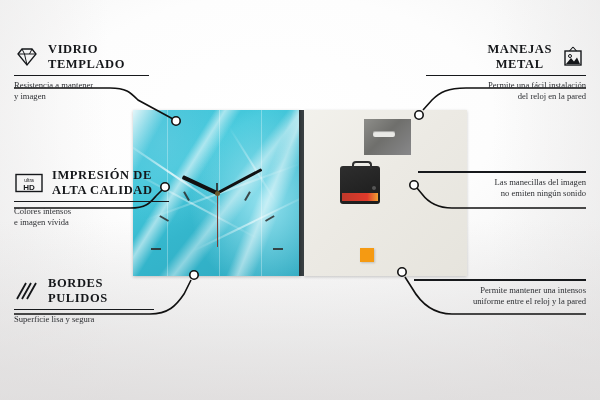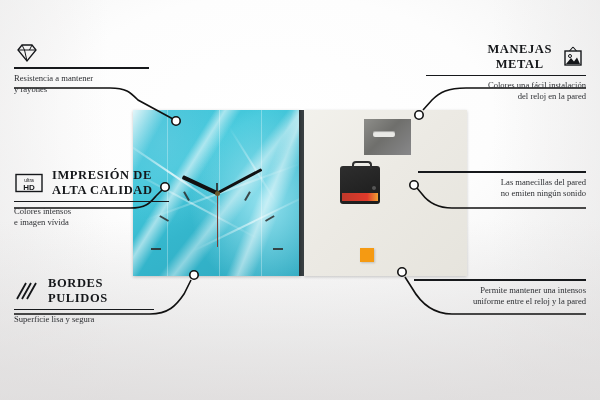--- a/index.html
+++ b/index.html
@@ -165,24 +165,27 @@
   </svg>
 
   <div class="callout left" style="left:14px;top:42px;width:135px;">
     <div class="head">
       <span class="ico">
         <svg viewBox="0 0 26 22">
             <path d="M4 8 L8 3 L18 3 L22 8 L13 19 Z" fill="none" stroke="currentColor" stroke-width="1.3"></path>
             <path d="M4 8 L22 8 M8 3 L10.5 8 L13 19 M18 3 L15.5 8" fill="none" stroke="currentColor" stroke-width="1"></path>
           </svg>
       </span>
-    </div>
-    <div class="rule"></div>
-    <div class="desc">
-      <span>Resistencia a mantener</span><br><span>y rayones</span>
+      <span class="title">
+        <span>VIDRIO</span><br><span>TEMPLADO</span>
+      </span>
+    </div>
+    <div class="rule"></div>
+    <div class="desc">
+      <span>Resistencia a mantener</span><br><span>y imagen</span>
     </div>
   </div>
 
   <div class="callout left" style="left:14px;top:168px;width:155px;">
     <div class="head">
       <span class="ico" style="width:30px;">
         <svg viewBox="0 0 30 22">
           <rect x="2" y="2.5" width="26" height="17" fill="none" stroke="currentColor" stroke-width="1.4"></rect>
           <text x="15" y="10" font-family="Liberation Sans, sans-serif" font-size="5" text-anchor="middle" fill="currentColor">ultra</text>
           <text x="15" y="17.5" font-family="Liberation Sans, sans-serif" font-size="8" font-weight="bold" text-anchor="middle" fill="currentColor">HD</text>
@@ -225,28 +228,28 @@
         <svg viewBox="0 0 26 22">
           <path d="M13 1 L9.5 5 M13 1 L16.5 5" fill="none" stroke="currentColor" stroke-width="1.1"></path>
           <rect x="5" y="5" width="16" height="14" fill="none" stroke="currentColor" stroke-width="1.4"></rect>
           <circle cx="10" cy="10" r="1.5" fill="none" stroke="currentColor" stroke-width="1"></circle>
           <path d="M6 18 L11 12 L14 15.5 L17 11.5 L20 18 Z" fill="currentColor"></path>
         </svg>
       </span>
     </div>
     <div class="rule"></div>
     <div class="desc">
-      <span>Colores una fácil instalación</span><br><span>del reloj en la pared</span>
+      <span>Permite una fácil instalación</span><br><span>del reloj en la pared</span>
     </div>
   </div>
 
   <div class="callout right" style="right:14px;top:168px;width:168px;">
     <div class="rule"></div>
     <div class="desc">
-      <span>Las manecillas del pared</span><br><span>no emiten ningún sonido</span>
+      <span>Las manecillas del imagen</span><br><span>no emiten ningún sonido</span>
     </div>
   </div>
 
   <div class="callout right" style="right:14px;top:276px;width:172px;">
     <div class="rule"></div>
     <div class="desc">
       <span>Permite mantener una intensos</span><br><span>uniforme entre el reloj y la pared</span>
     </div>
   </div>
 

